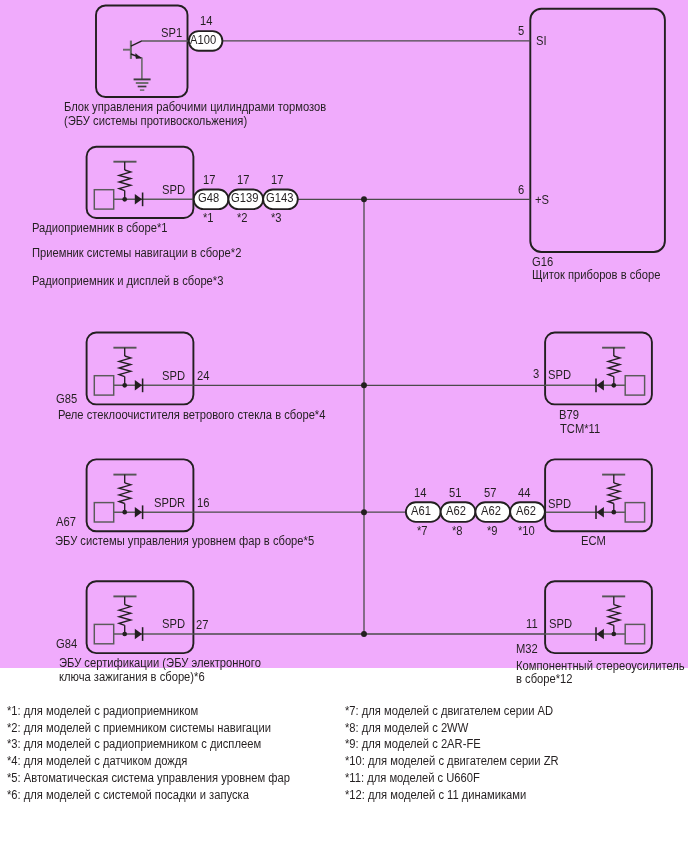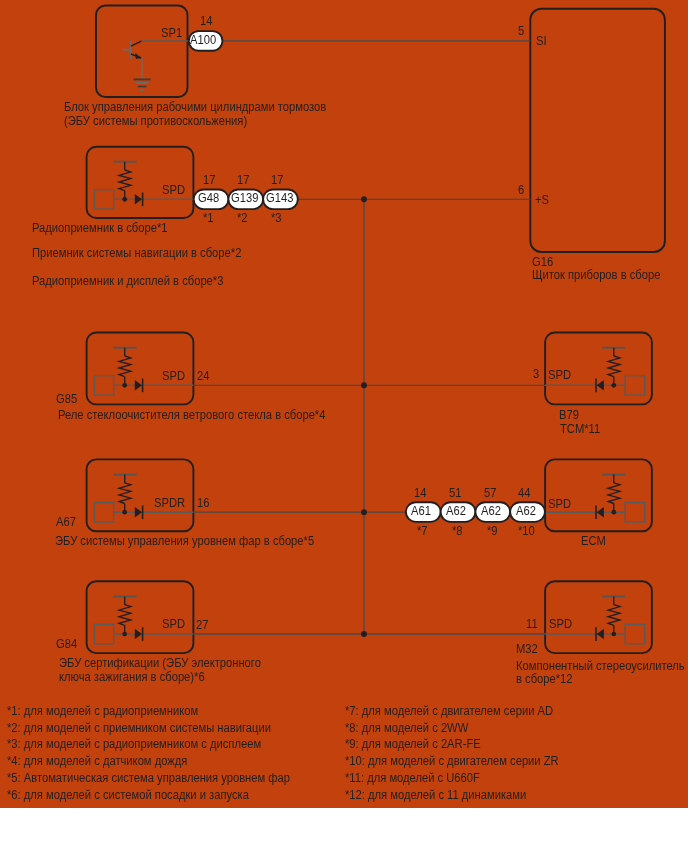--- a/index.html
+++ b/index.html
@@ -1,18 +1,18 @@
 <!DOCTYPE html>
 <html><head>
 <meta charset="utf-8">
 <style>
   html,body{margin:0;padding:0;background:#ffffff;}
   body{width:688px;height:852px;overflow:hidden;
        font-family:"Liberation Sans",sans-serif;color:#231f20;}
-  #root{position:relative;width:688px;height:808px;background:#c2410c;}
+  #root{position:relative;width:688px;height:668px;background:#f0abfc;}
   svg#wires{position:absolute;left:0;top:0;width:688px;height:852px;}
   .t{position:absolute;-webkit-font-smoothing:antialiased;white-space:pre;font-family:"Liberation Sans",sans-serif;
      color:#231f20;line-height:1;font-size:12.3px;
      transform:scaleX(0.91);transform-origin:0 0;}
 </style>
 </head>
 <body>
 
 <div id="root">
 <svg id="wires" viewBox="0 0 688 852" xmlns="http://www.w3.org/2000/svg">

